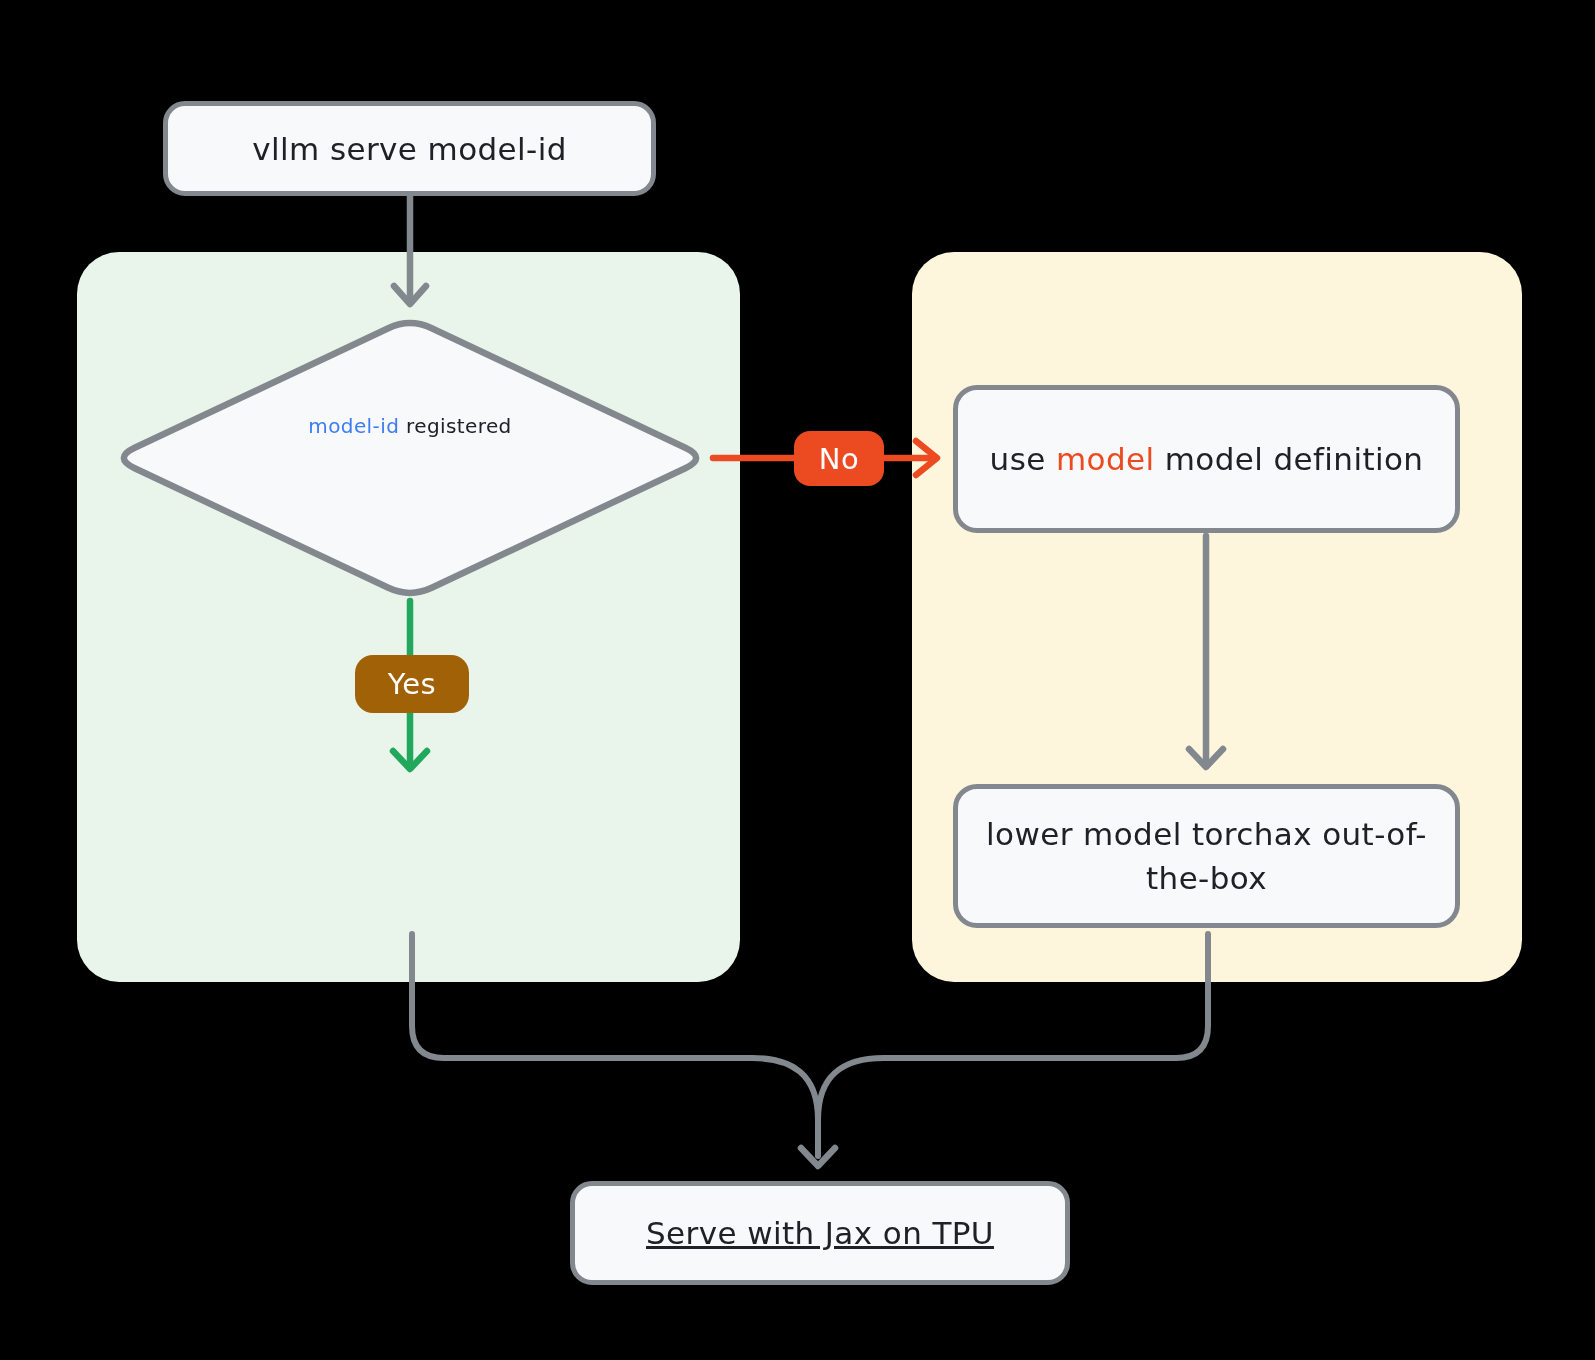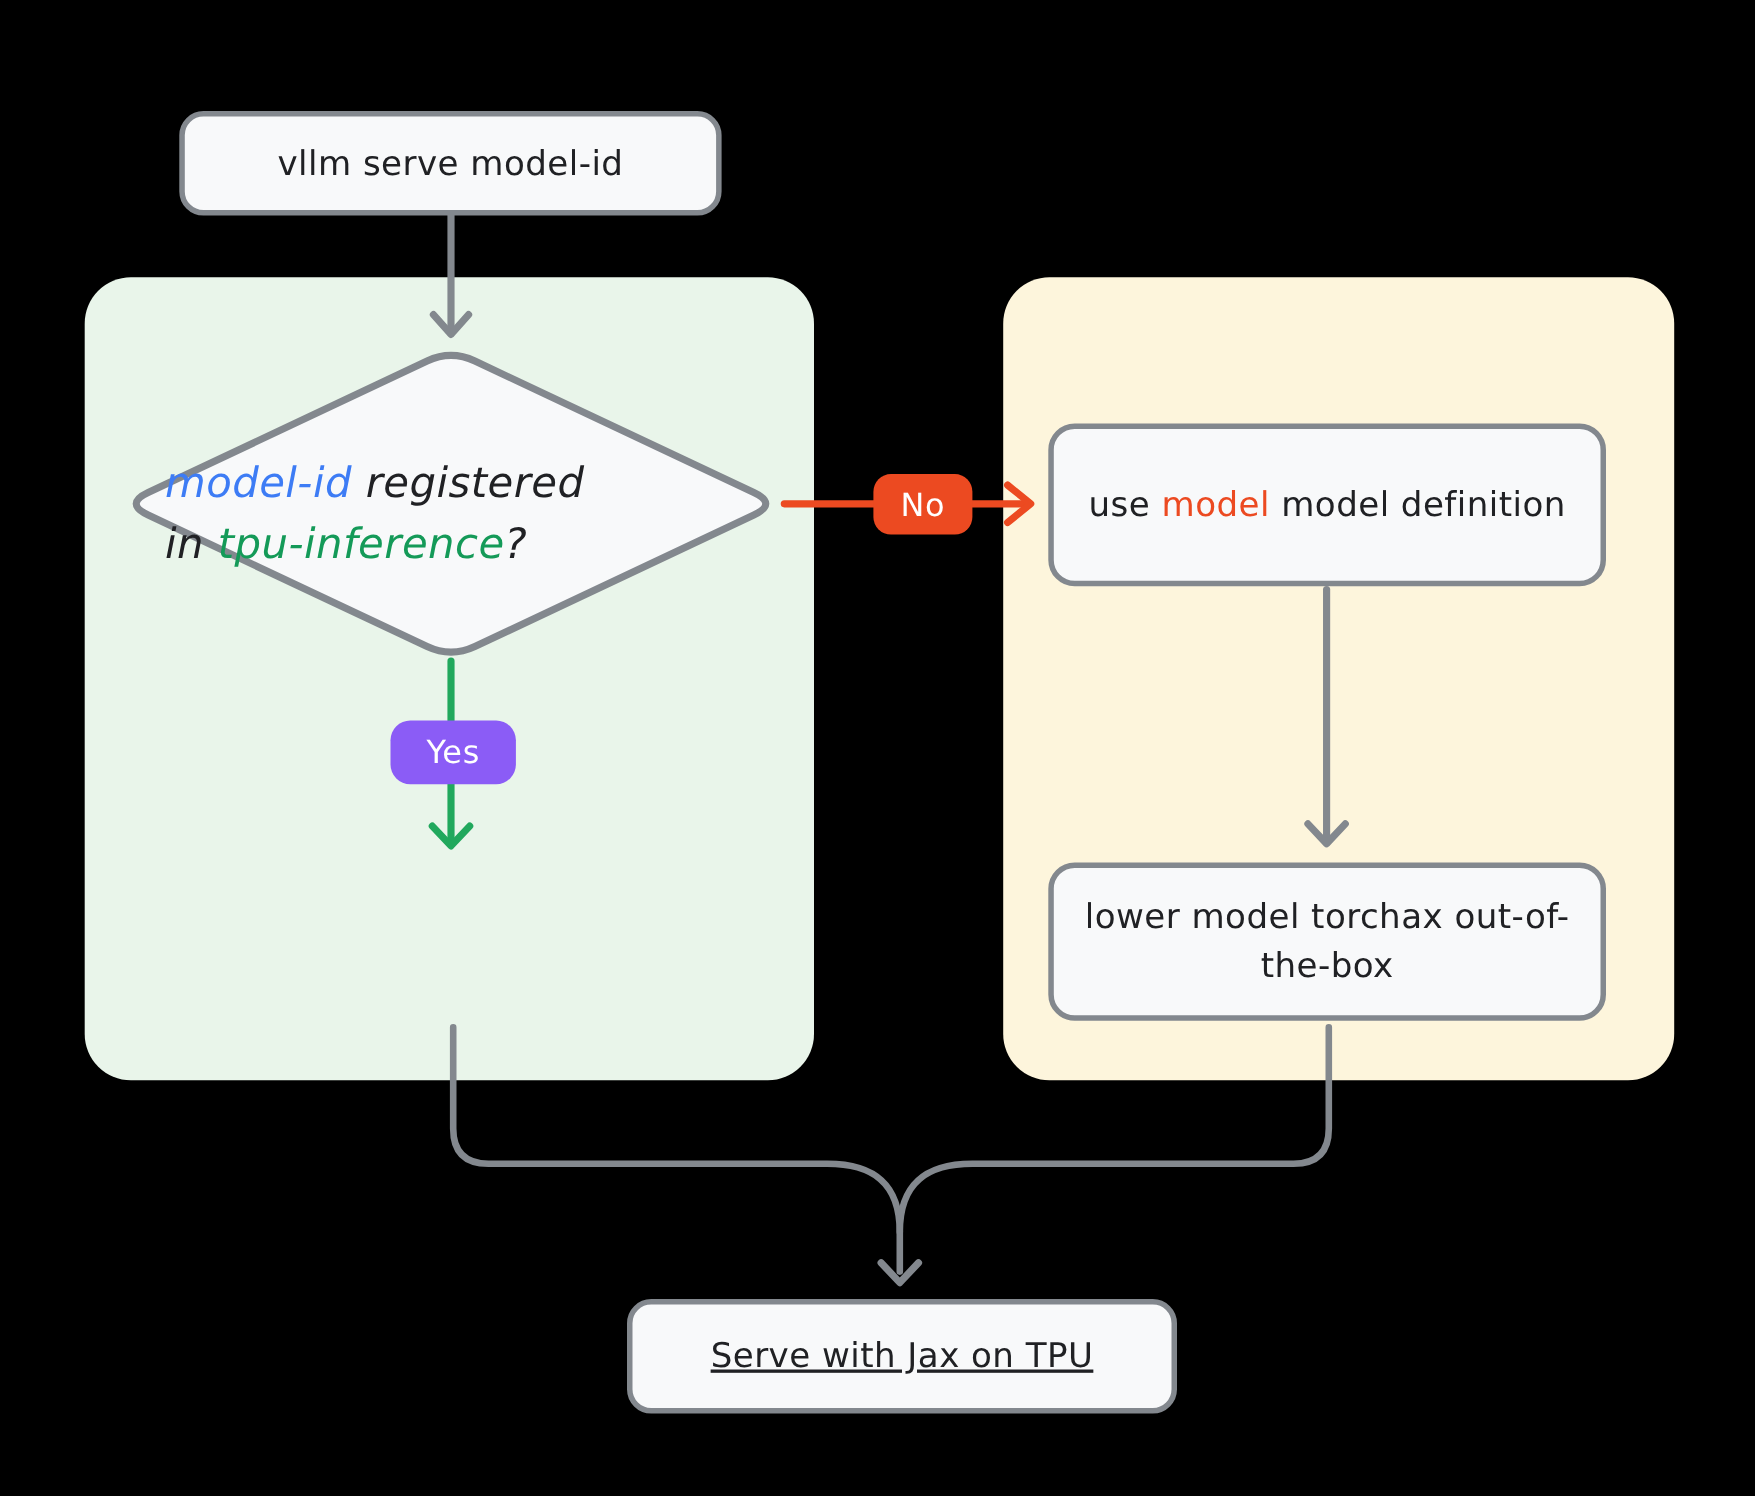--- a/index.html
+++ b/index.html
@@ -11,28 +11,28 @@
   .panel.green{background:#e9f5ea;}
   .panel.yellow{background:#fdf5dc;}
   svg.overlay{position:absolute;left:0;top:0;z-index:2;}
   .node{
     position:absolute;z-index:3;background:#f8f9fa;border:5px solid #83888e;
     border-radius:24px;display:flex;align-items:center;justify-content:center;
     text-align:center;font-size:31px;letter-spacing:.4px;line-height:1.42;
     box-sizing:border-box;padding:22px 22px;
   }
   .decision-text{
-    position:absolute;z-index:3;text-align:left;font-size:38px;letter-spacing:.4px;
-    line-height:1.45;width:520px;font-style:italic;
+    position:absolute;z-index:3;text-align:center;font-size:20px;letter-spacing:.4px;
+    line-height:1.45;width:520px;
   }
   .badge{
     position:absolute;z-index:4;display:flex;align-items:center;justify-content:center;
     color:#ffffff;font-size:29px;letter-spacing:.6px;box-sizing:border-box;
   }
-  .badge.yes{background:#8b5cf6;border-radius:18px;}
+  .badge.yes{background:#a16207;border-radius:18px;}
   .badge.no{background:#ec4a21;border-radius:16px;}
   .hl-blue{color:#3d7cf5;}
   .hl-green{color:#149a58;}
   .hl-orange{color:#ec4a21;}
 </style>
 </head>
 <body>
 
 <div class="stage">
 
@@ -60,21 +60,20 @@
     <path d="M 1208,934 L 1208,1026 Q 1208,1058 1176,1058 L 884,1058 C 844,1058 818,1074 818,1120" fill="none" stroke="#83888e" stroke-width="6" stroke-linecap="round"></path>
     <polyline points="801,1148 818,1166 835,1148" fill="none" stroke="#83888e" stroke-width="6.5" stroke-linecap="round" stroke-linejoin="round"></polyline>
   </svg>
 
   <div class="node" style="left:163px;top:101px;width:493px;height:95px;border-radius:22px;">
     <span>vllm serve model-id</span>
   </div>
 
   <div class="decision-text" style="left:150px;top:412px;">
     <div><span class="hl-blue">model-id</span><span> registered</span></div>
-    <div><span>in </span><span class="hl-green">tpu-inference</span><span>?</span></div>
   </div>
 
   <div class="badge yes" style="left:355px;top:655px;width:114px;height:58px;">
     <span>Yes</span>
   </div>
   <div class="badge no" style="left:794px;top:431px;width:90px;height:55px;">
     <span>No</span>
   </div>
 
 

